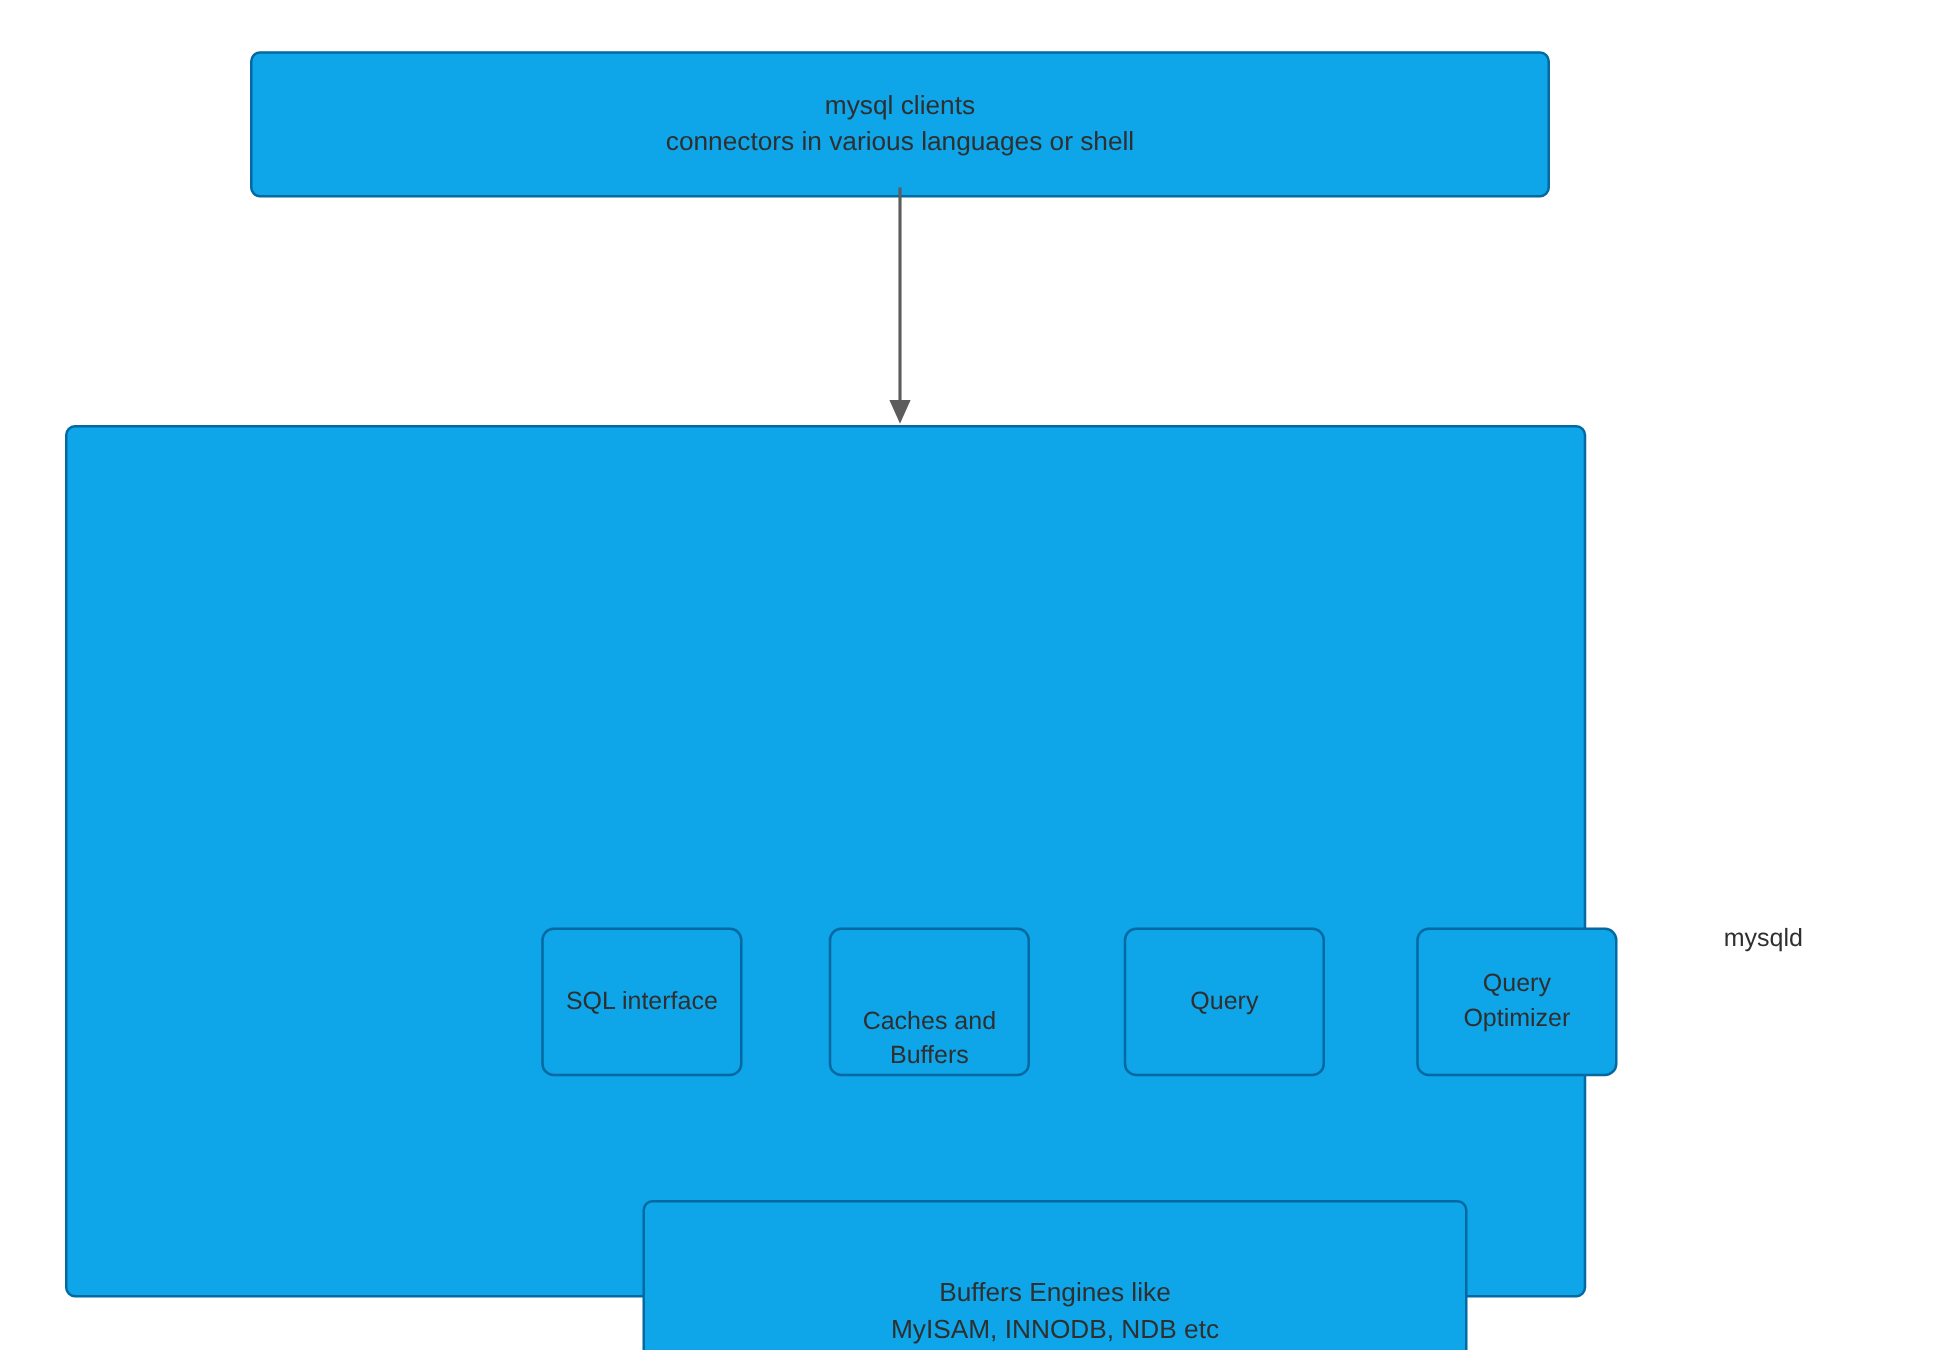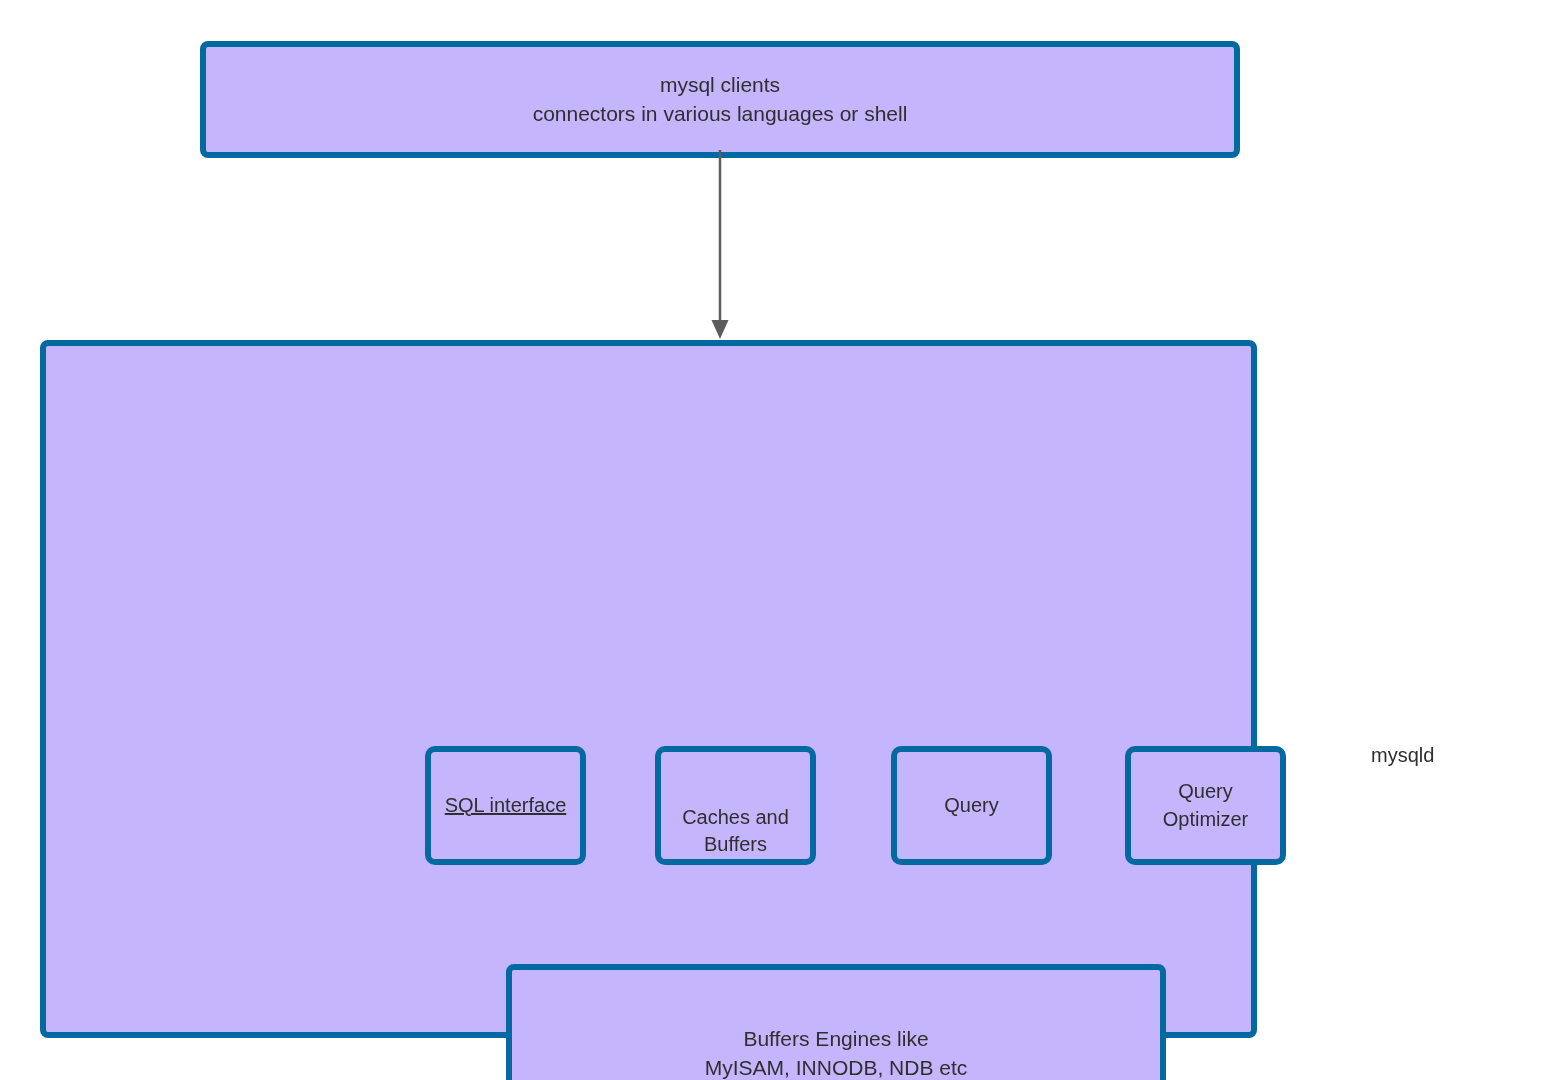--- a/index.html
+++ b/index.html
@@ -17,22 +17,22 @@
     width: 1560px;
     height: 1080px;
     background: #ffffff;
     overflow: hidden;
   }
 
   
   .node {
     position: absolute;
     box-sizing: border-box;
-    background: #c4b5fd;
-    border: 6px solid #0369a1;
+    background: #0ea5e9;
+    border: 2px solid #0369a1;
     border-radius: 10px;
     display: flex;
     align-items: center;
     justify-content: center;
     text-align: center;
     color: #2f2f2f;
     line-height: 1.38;
   }
   .node .label {
     display: block;
@@ -44,36 +44,36 @@
   #clients-box {
     left: 200px;
     top: 41px;
     width: 1040px;
     height: 117px;
     font-size: 21px;
     border-radius: 8px;
   }
 
   #mysqld-box {
-    left: 40px;
+    left: 52px;
     top: 340px;
     width: 1217px;
     height: 698px;
     border-radius: 8px;
     display: block;
   }
 
   .component-box {
     top: 400px;
     width: 161px;
     height: 119px;
     font-size: 20px;
   }
   #nosql-box       { left: 119px; }
-  #sql-box         { left: 379px; text-decoration: underline; }
+  #sql-box         { left: 379px; }
   #caches-box      { left: 609px; align-items: flex-end; }
   #parser-box      { left: 845px; }
   #optimizer-box   { left: 1079px; }
 
   #storage-box {
     left: 460px;
     top: 618px;
     width: 660px;
     height: 179px;
     font-size: 21px;

